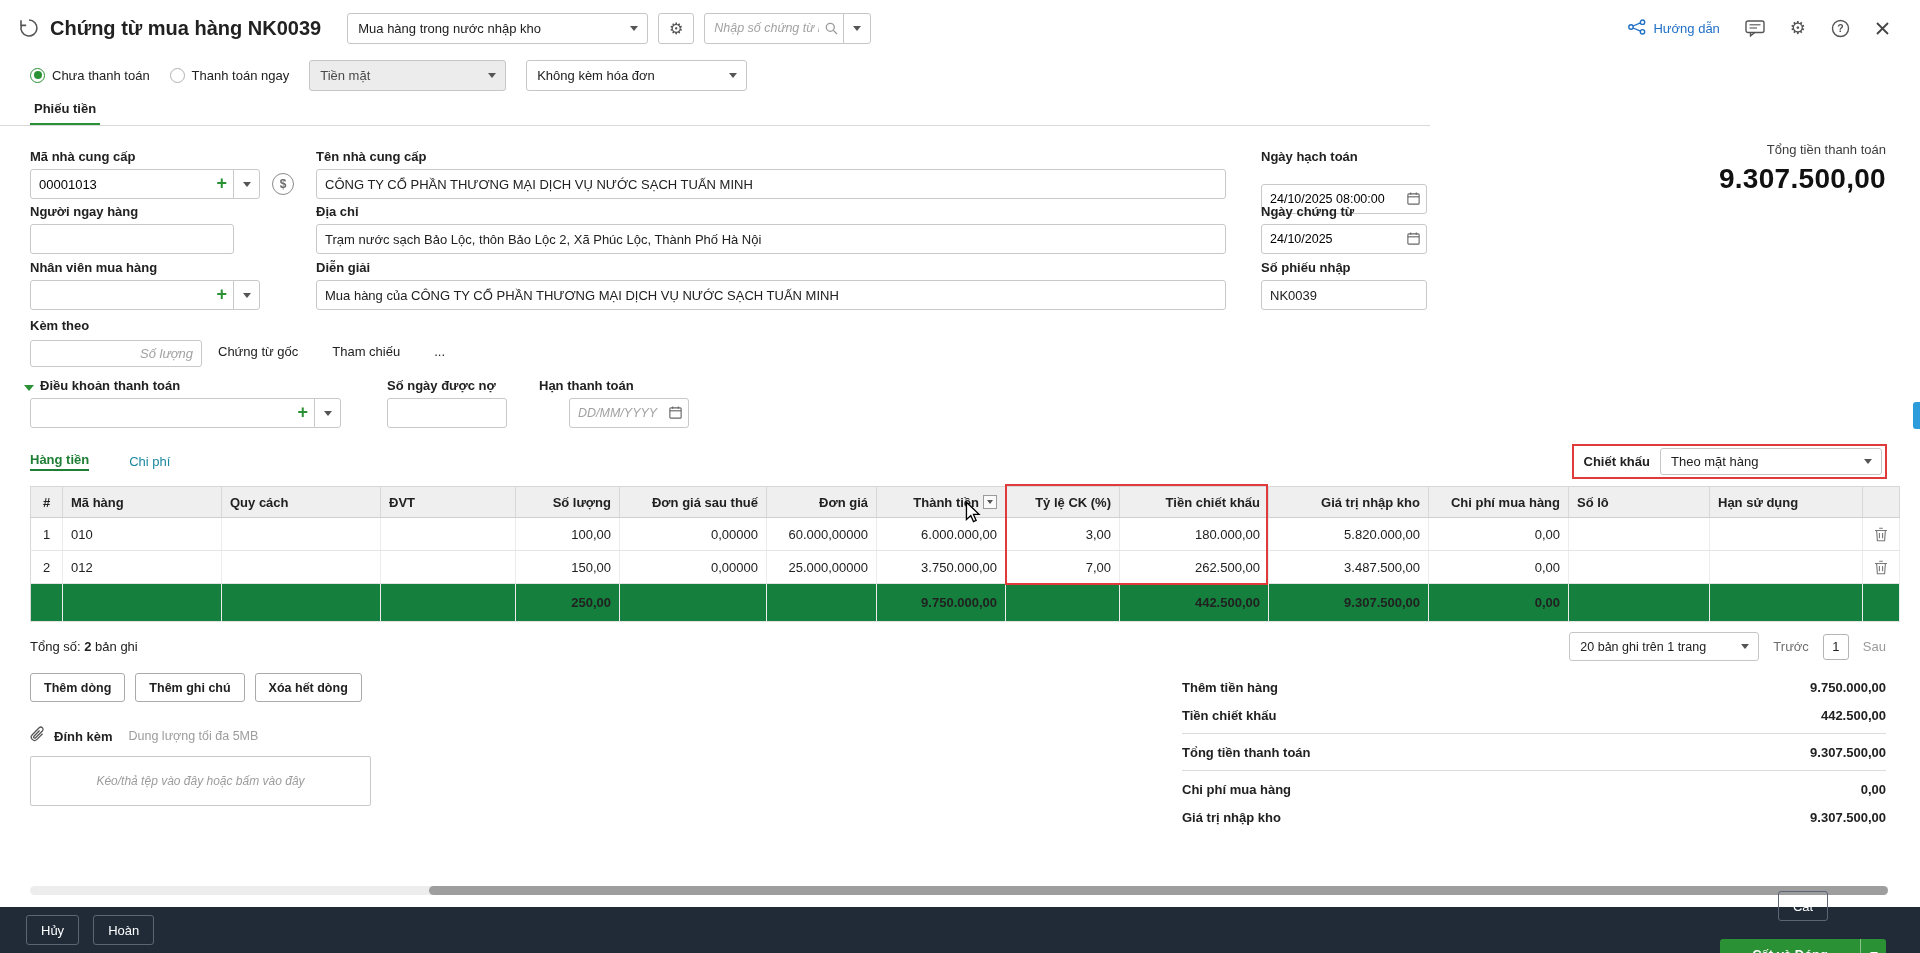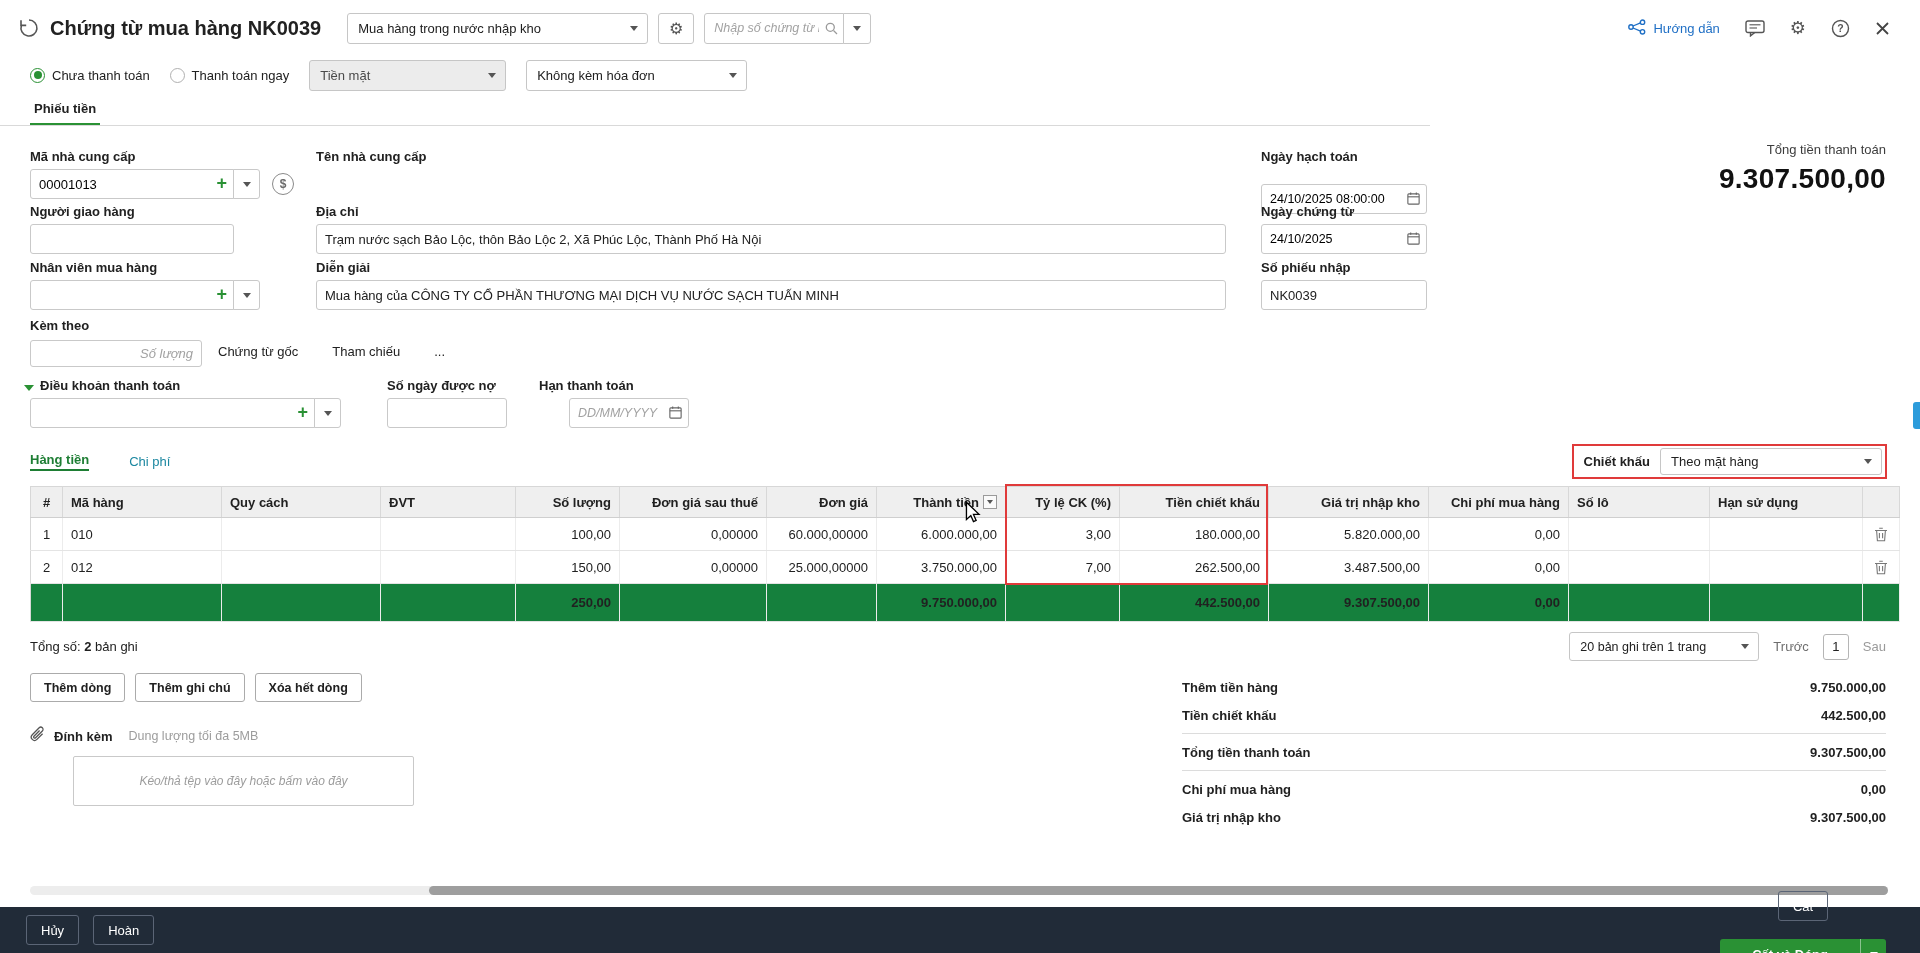--- a/index.html
+++ b/index.html
@@ -98,21 +98,21 @@
 
   
   .lower { display:flex; margin:12px 34px 0 30px; flex:1 1 auto; }
   .lower-left { width:1000px; }
   .btn-row { display:flex; gap:10px; }
   .wbtn { height:29px; border:1px solid #ababab; border-radius:3px; background:#fff; padding:0 13px; font-weight:bold; font-size:12.5px; font-family:inherit; cursor:pointer; color:#212121; }
   .attach-row { display:flex; align-items:center; gap:8px; margin-top:24px; }
   .attach-title { font-weight:bold; }
   .attach-hint { color:#9c9c9c; font-size:12.5px; margin-left:8px; }
   .dropzone { width:341px; height:50px; border:1px solid #c9c9c9; border-radius:2px; margin-top:10px;
-    display:flex; align-items:center; justify-content:center; color:#9c9c9c; font-style:italic; font-size:12px; cursor:pointer;margin-left:43px; }
+    display:flex; align-items:center; justify-content:center; color:#9c9c9c; font-style:italic; font-size:12px; cursor:pointer; }
   .summary { margin-left:auto; width:704px; }
   .sum-row { display:flex; justify-content:space-between; align-items:center; height:28px; font-weight:bold; }
   .sum-row .sv { font-weight:bold; }
   .sum-div { border-bottom:1px solid #dcdcdc; margin:4px 0; }
 
   
   .hscroll { position:absolute; left:30px; bottom:58px; width:1858px; height:9px; background:#ededed; border-radius:5px; }
   .hscroll .thumb { position:absolute; left:21.5%; width:78.5%; height:9px; background:#9e9e9e; border-radius:5px; cursor:pointer; }
 
   
@@ -231,21 +231,21 @@
       <span class="gin" style="width:204px">
         <input type="text" value="00001013" style="">
         <span class="plus">+</span>
       </span>
       <span class="addon">
           <span class="caret"></span>
         </span>
       <span class="dollar-btn">$</span>
     </div>
 
-    <span class="flabel" style="left:30px;top:78px">Người giao hàng</span>
+    <span class="flabel" style="left:30px;top:78px">Người ngay hàng</span>
     <input class="fin" style="left: 30px; top: 98px; width: 204px;" type="text">
 
     <span class="flabel" style="left:30px;top:134px">Nhân viên mua hàng</span>
     <div class="fgroup" style="left:30px;top:154px">
       <span class="gin" style="width:204px">
         <input type="text" style="">
         <span class="plus">+</span>
       </span>
       <span class="addon">
           <span class="caret"></span>
@@ -279,20 +279,21 @@
         <svg width="15" height="15" viewBox="0 0 16 16">
             <rect x="2" y="3" width="12" height="11" rx="1" fill="none" stroke="#666" stroke-width="1.2"></rect>
             <line x1="2" y1="6.2" x2="14" y2="6.2" stroke="#666" stroke-width="1.2"></line>
             <line x1="5" y1="1.5" x2="5" y2="4" stroke="#666" stroke-width="1.2"></line>
             <line x1="11" y1="1.5" x2="11" y2="4" stroke="#666" stroke-width="1.2"></line>
           </svg>
       </span>
     </span>
 
     <span class="flabel" style="left:316px;top:23px">Tên nhà cung cấp</span>
+    <input class="fin" style="left: 316px; top: 43px; width: 910px;" type="text" value="CÔNG TY CỔ PHẦN THƯƠNG MẠI DỊCH VỤ NƯỚC SẠCH TUẤN MINH">
 
     <span class="flabel" style="left:316px;top:78px">Địa chỉ</span>
     <input class="fin" style="left: 316px; top: 98px; width: 910px;" type="text" value="Trạm nước sạch Bảo Lộc, thôn Bảo Lộc 2, Xã Phúc Lộc, Thành Phố Hà Nội">
 
     <span class="flabel" style="left:316px;top:134px">Diễn giải</span>
     <input class="fin" style="left: 316px; top: 154px; width: 910px;" type="text" value="Mua hàng của CÔNG TY CỔ PHẦN THƯƠNG MẠI DỊCH VỤ NƯỚC SẠCH TUẤN MINH">
 
     <span class="flabel" style="left:1261px;top:23px">Ngày hạch toán</span>
     <span class="date-wrap" style="left:1261px;top:58px;width:166px">
       <input type="text" value="24/10/2025 08:00:00" style="">

